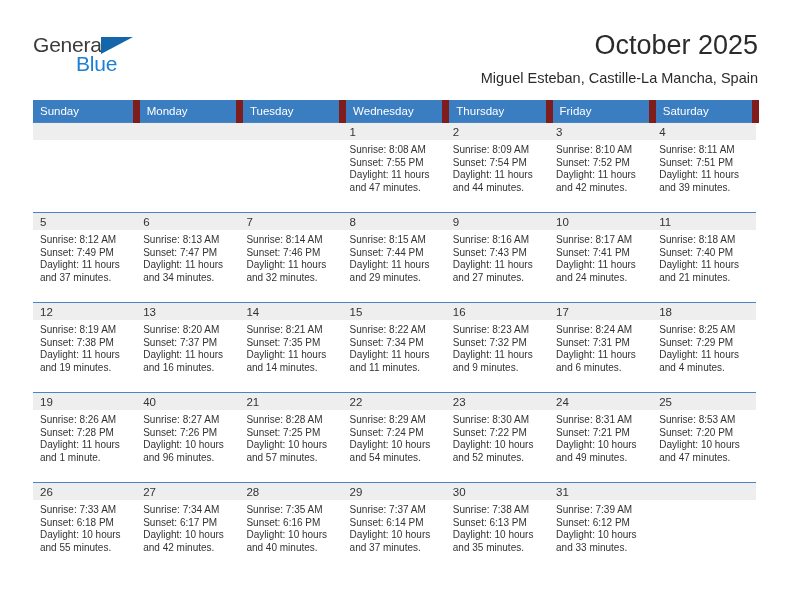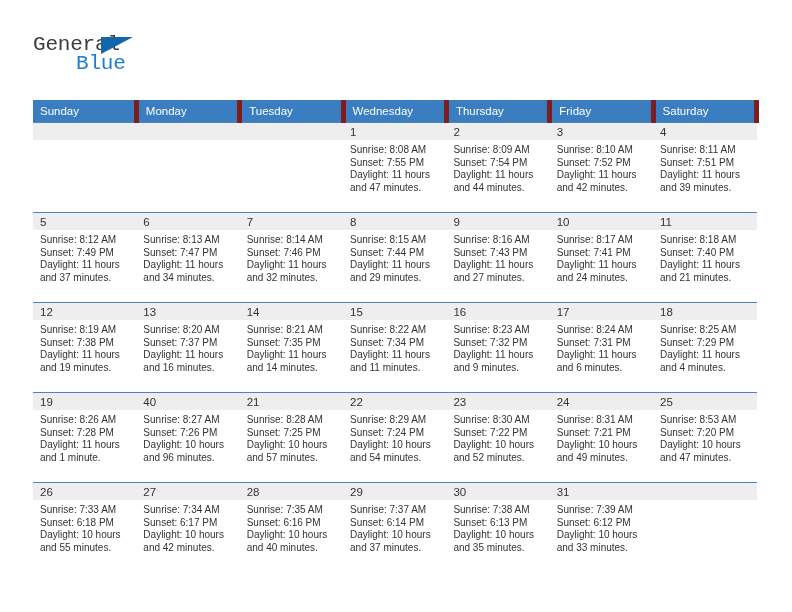--- a/index.html
+++ b/index.html
@@ -29,21 +29,20 @@
     padding: 28px 34px 0 33px;
     box-sizing: border-box;
     height: 100px;
   }
   .logo {
     position: relative;
     width: 115px;
     height: 48px;
     padding-top: 6px;
     box-sizing: border-box;
-    font-family: Liberation Mono, monospace;
   }
   .logo-general {
     font-size: 21px;
     letter-spacing: -0.2px;
     color: #3b3b3b;
     line-height: 22px;
     display: block;
   }
   .logo-blue {
     font-size: 21px;
@@ -91,21 +90,21 @@
   }
   .cal th {
     background: #3a7dc0;
     color: #ffffff;
     font-size: 11.5px;
     font-weight: normal;
     text-align: left;
     padding: 5px 0 5px 7px;
     height: 20px;
     box-sizing: border-box;
-    border-right: 5px solid #7f1d1d;
+    border-right: 7px solid #7f1d1d;
   }
   .cal td {
     vertical-align: top;
     padding: 0;
     height: 89px;
     border-top: 1px solid #4a84c4;
     background: #ffffff;
   }
   .cal tr.week td {
     border-bottom: none;
@@ -135,20 +134,24 @@
 </head>
 <body>
 
 <div class="page">
 
   <div class="top">
     <div class="logo">
       <span class="logo-general">General</span>
       <span class="logo-tri"></span>
       <span class="logo-blue">Blue</span>
+    </div>
+    <div class="titles">
+      <h1 class="title-main">October 2025</h1>
+      <h2 class="title-sub">Miguel Esteban, Castille-La Mancha, Spain</h2>
     </div>
   </div>
 
   <table class="cal">
     <thead>
       <tr>
         <th>Sunday</th>
         <th>Monday</th>
         <th>Tuesday</th>
         <th>Wednesday</th>

